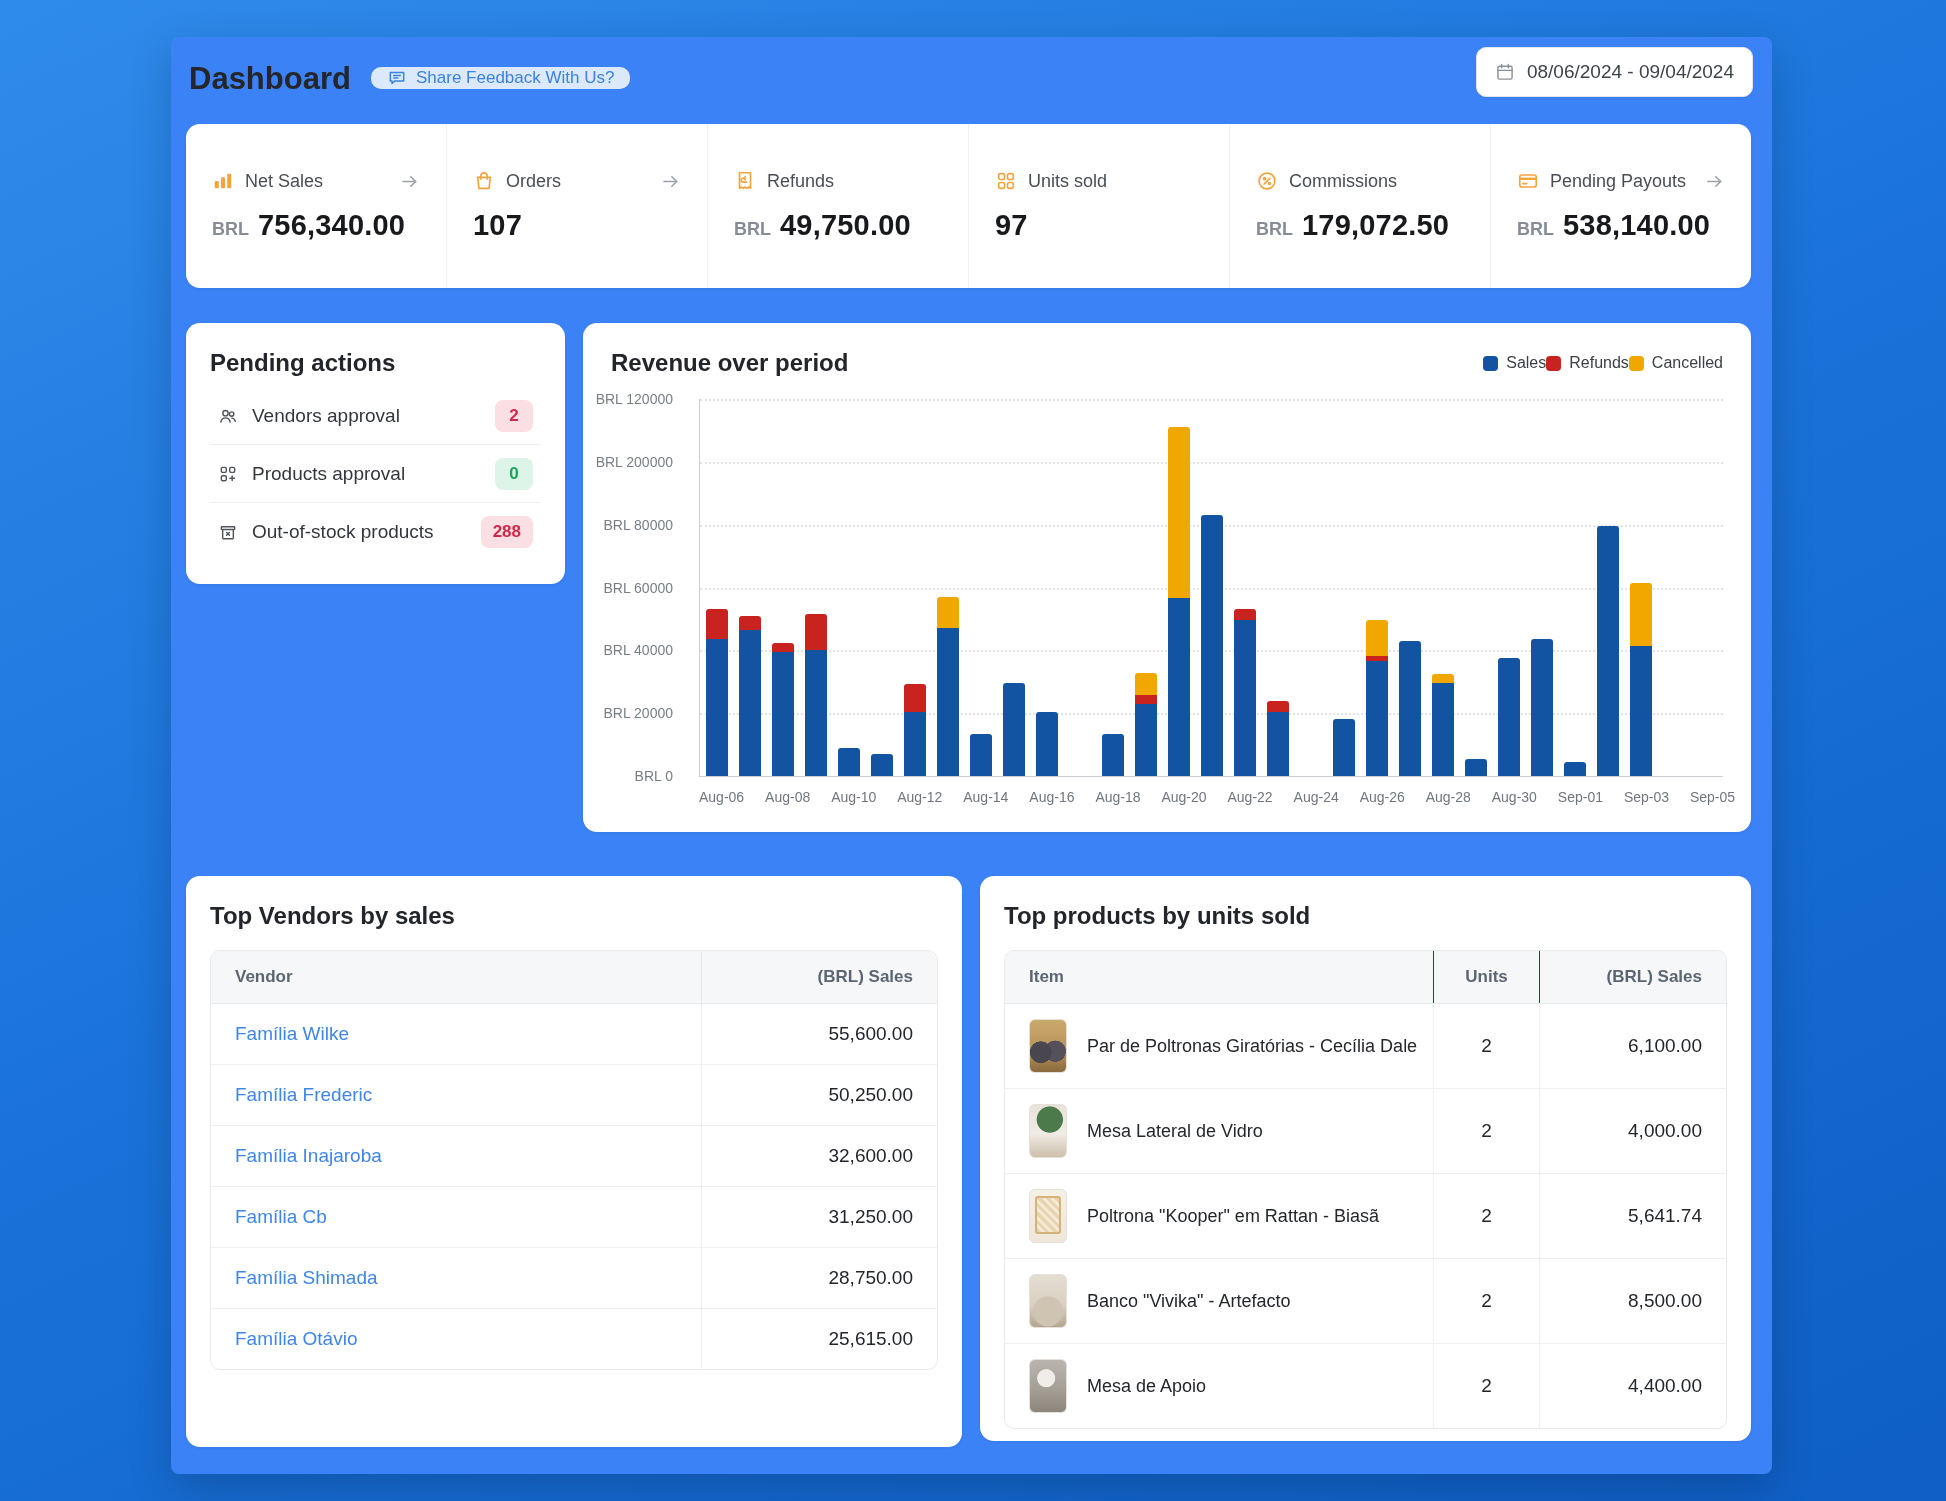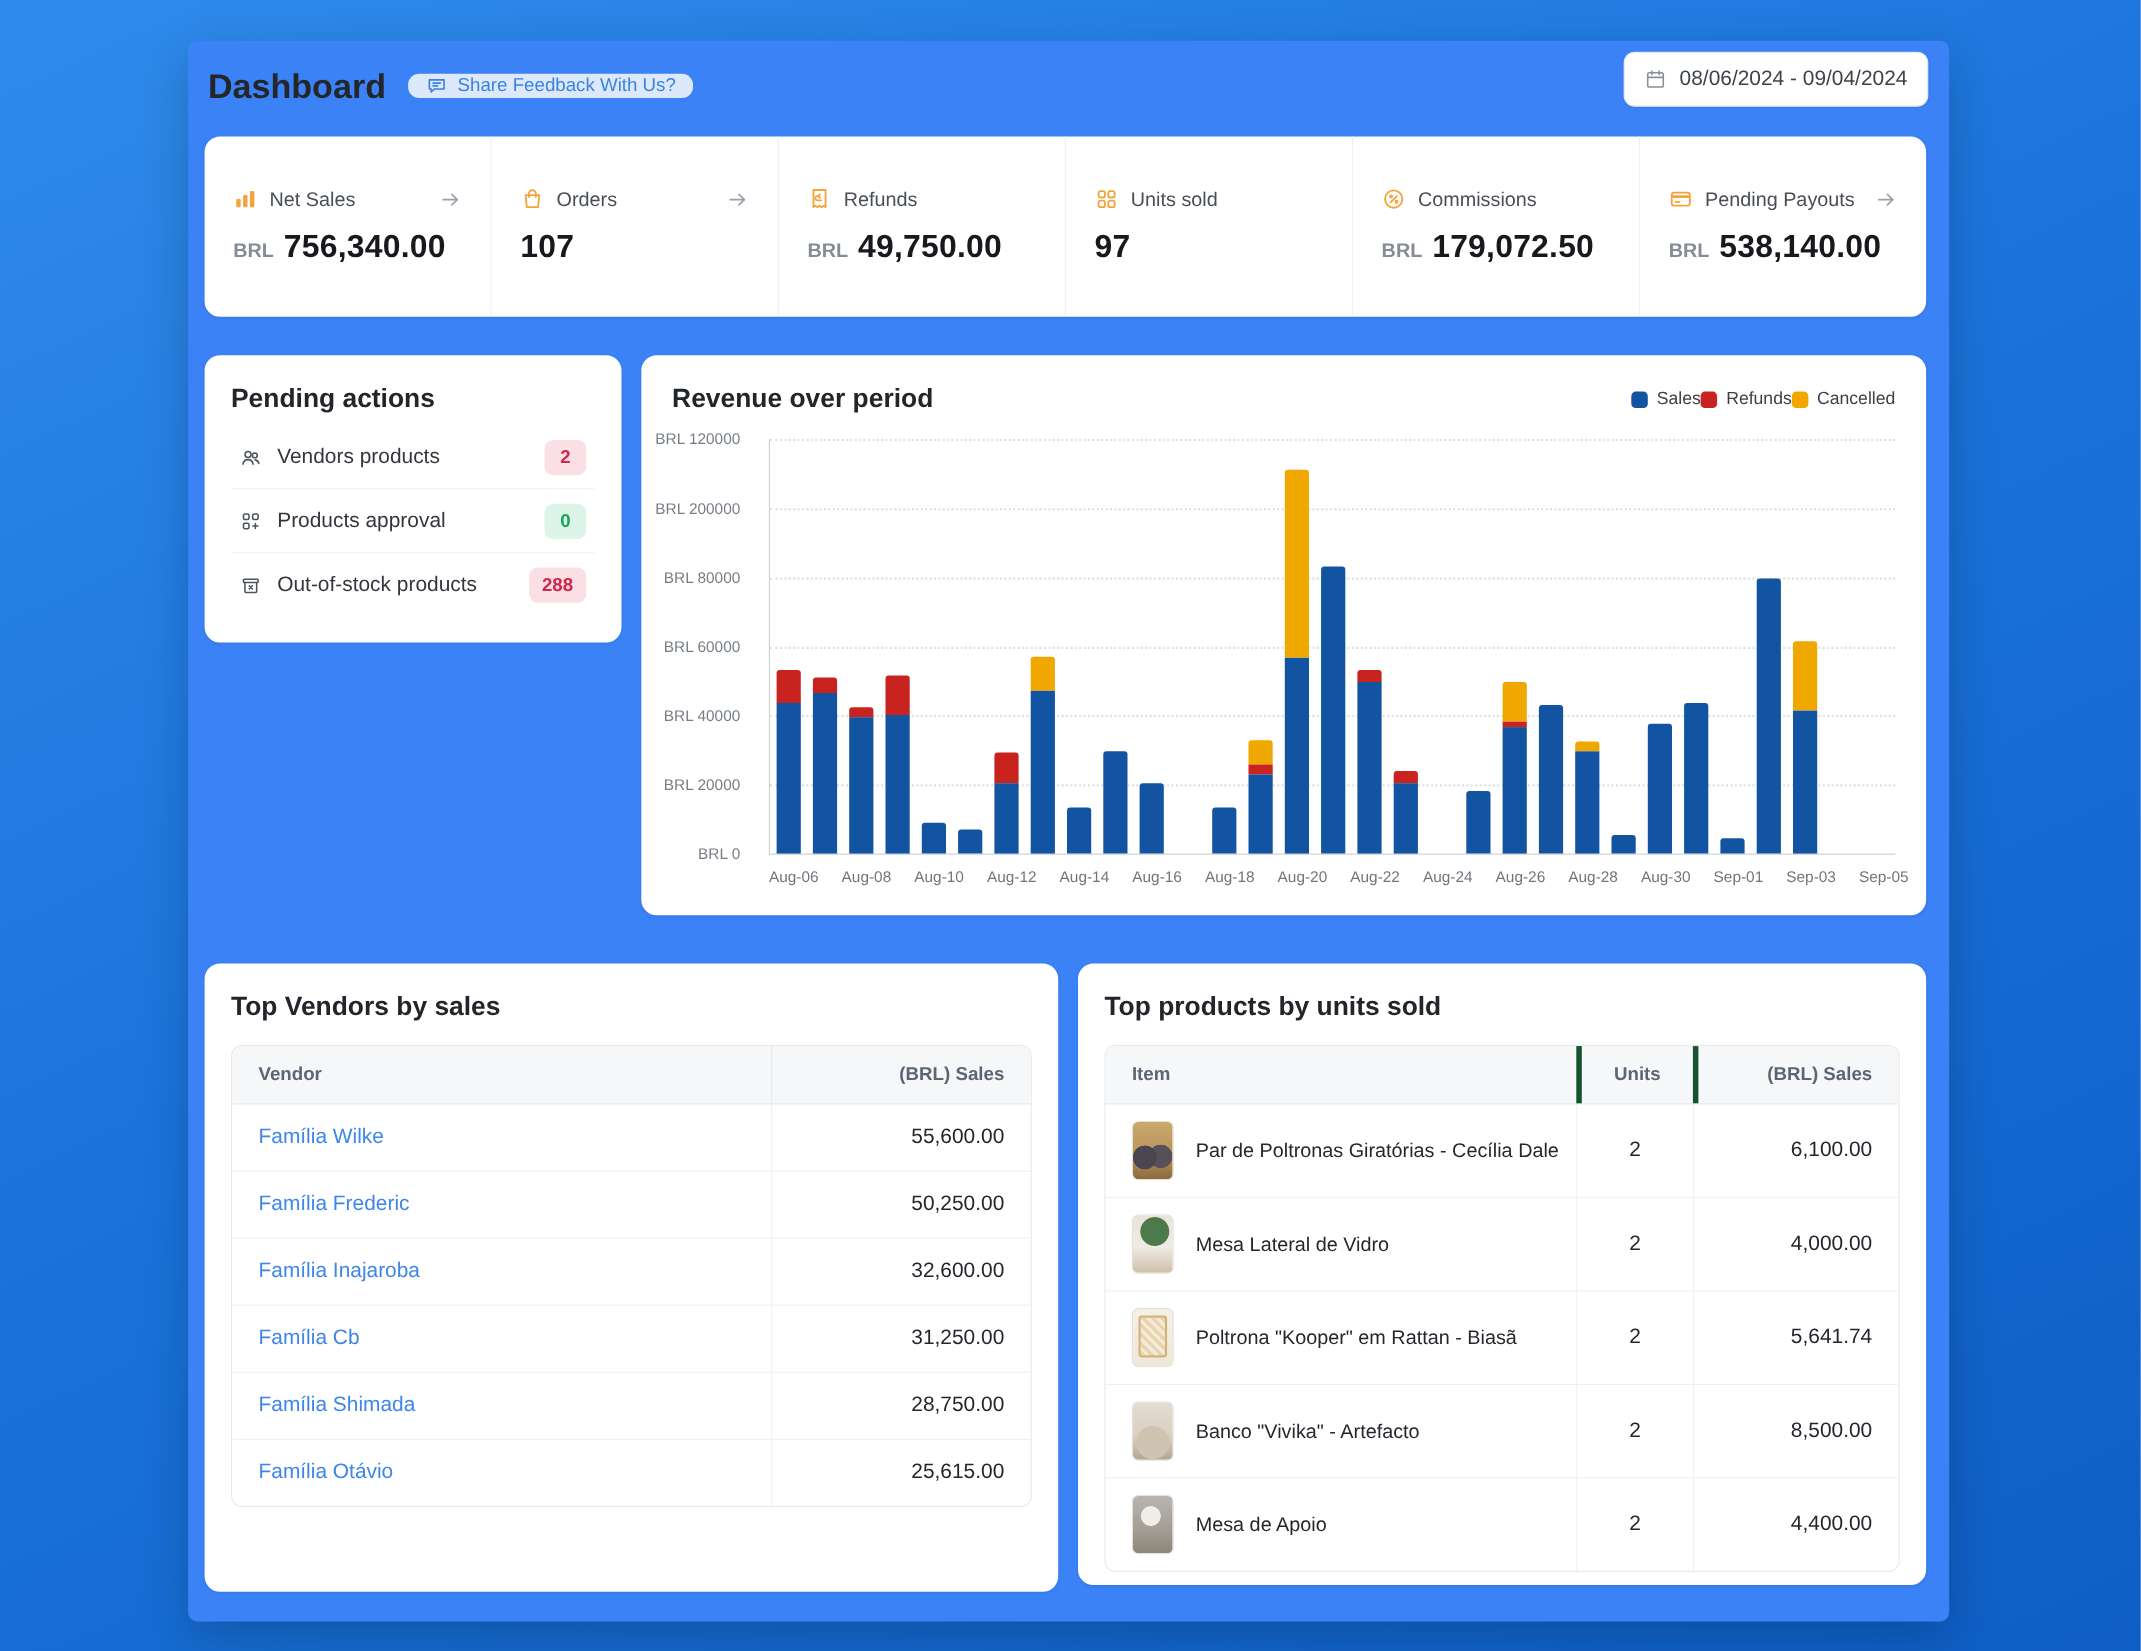--- a/index.html
+++ b/index.html
@@ -85,21 +85,21 @@
   .col-sales{width:236px;box-sizing:border-box;padding-right:24px;border-left:1px solid #EDEFF2;
     display:flex;align-items:center;justify-content:flex-end;}
   .thead .col-sales{border-left:1px solid #E7E9EC;}
   .vendor-link{font-size:19px;color:#3F86EA;cursor:pointer;}
   .cell-num{font-size:19px;font-weight:500;color:#23272D;}
   .col-item{flex:1;padding-left:24px;display:flex;align-items:center;gap:20px;min-width:0;}
   .col-units{width:106px;box-sizing:border-box;border-left:1px solid #EDEFF2;
     display:flex;align-items:center;justify-content:center;}
   .col-psales{width:187px;box-sizing:border-box;padding-right:24px;border-left:1px solid #EDEFF2;
     display:flex;align-items:center;justify-content:flex-end;}
-  .thead .col-units,.thead .col-psales{border-left:5px solid #14532d;}
+  .thead .col-units,.thead .col-psales{border-left:1px solid #14532d;}
   .item-name{font-size:18px;color:#24272C;}
   .thumb{width:36px;height:52px;border-radius:6px;flex:none;border:1px solid #E5E1DA;}
   .thumb-0{background:radial-gradient(circle at 30% 62%,#4a4650 0 26%,transparent 27%),radial-gradient(circle at 70% 60%,#55505a 0 26%,transparent 27%),linear-gradient(180deg,#c9a96e 0%,#b89159 60%,#8a6b3f 100%);}
   .thumb-1{background:radial-gradient(circle at 55% 28%,#4d7a4b 0 30%,transparent 32%),linear-gradient(180deg,#e9e2da 0%,#f0ebe4 55%,#cdbfa9 100%);}
   .thumb-2{background:linear-gradient(180deg,#f5f0e6 0%,#efe7d8 100%),#f5f0e6;position:relative;}
   .thumb-2::after{content:"";position:absolute;inset:6px 5px 8px 5px;border:2px solid #d3b27c;border-radius:3px;background:repeating-linear-gradient(45deg,#e8d4ad 0 3px,#f3ead8 3px 6px);}
   .thumb-3{background:radial-gradient(circle at 50% 70%,#cfc4b2 0 36%,transparent 38%),linear-gradient(180deg,#e4ddd2 0%,#d8cfc0 60%,#b4a68f 100%);}
   .thumb-4{background:radial-gradient(circle at 45% 35%,#f0ede8 0 22%,transparent 24%),linear-gradient(180deg,#b9b5ae 0%,#a59f96 55%,#8d857a 100%);}
 </style>
 </head>
@@ -252,21 +252,21 @@
     <div class="pending-rows" id="pendingRows">
         <div class="prow">
           <span class="icon small-ic">
             <svg viewBox="0 0 24 24" fill="none" stroke="#4E545C" stroke-width="1.7" stroke-linecap="round" stroke-linejoin="round">
               <circle cx="9" cy="8.6" r="3.2"></circle>
               <path d="M3.4 19.2c.6-3.1 2.9-5 5.6-5s5 1.9 5.6 5"></path>
               <circle cx="16.4" cy="9.6" r="2.6"></circle>
               <path d="M16.8 14.5c2.2.3 3.5 1.7 4 3.9"></path>
             </svg>
           </span>
-          <span class="lbl">Vendors products</span>
+          <span class="lbl">Vendors approval</span>
           <span class="badge red">2</span>
         </div>
         <div class="prow">
           <span class="icon small-ic">
             <svg viewBox="0 0 24 24" fill="none" stroke="#4E545C" stroke-width="1.7" stroke-linecap="round">
               <rect x="4" y="4" width="6" height="6" rx="1.6"></rect>
               <rect x="14" y="4" width="6" height="6" rx="1.6"></rect>
               <rect x="4" y="14" width="6" height="6" rx="1.6"></rect>
               <path d="M17 14.2v5.6M14.2 17h5.6"></path>
             </svg>

